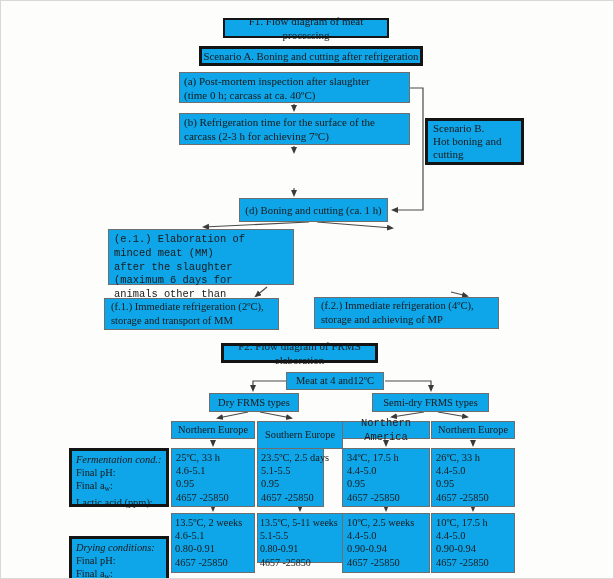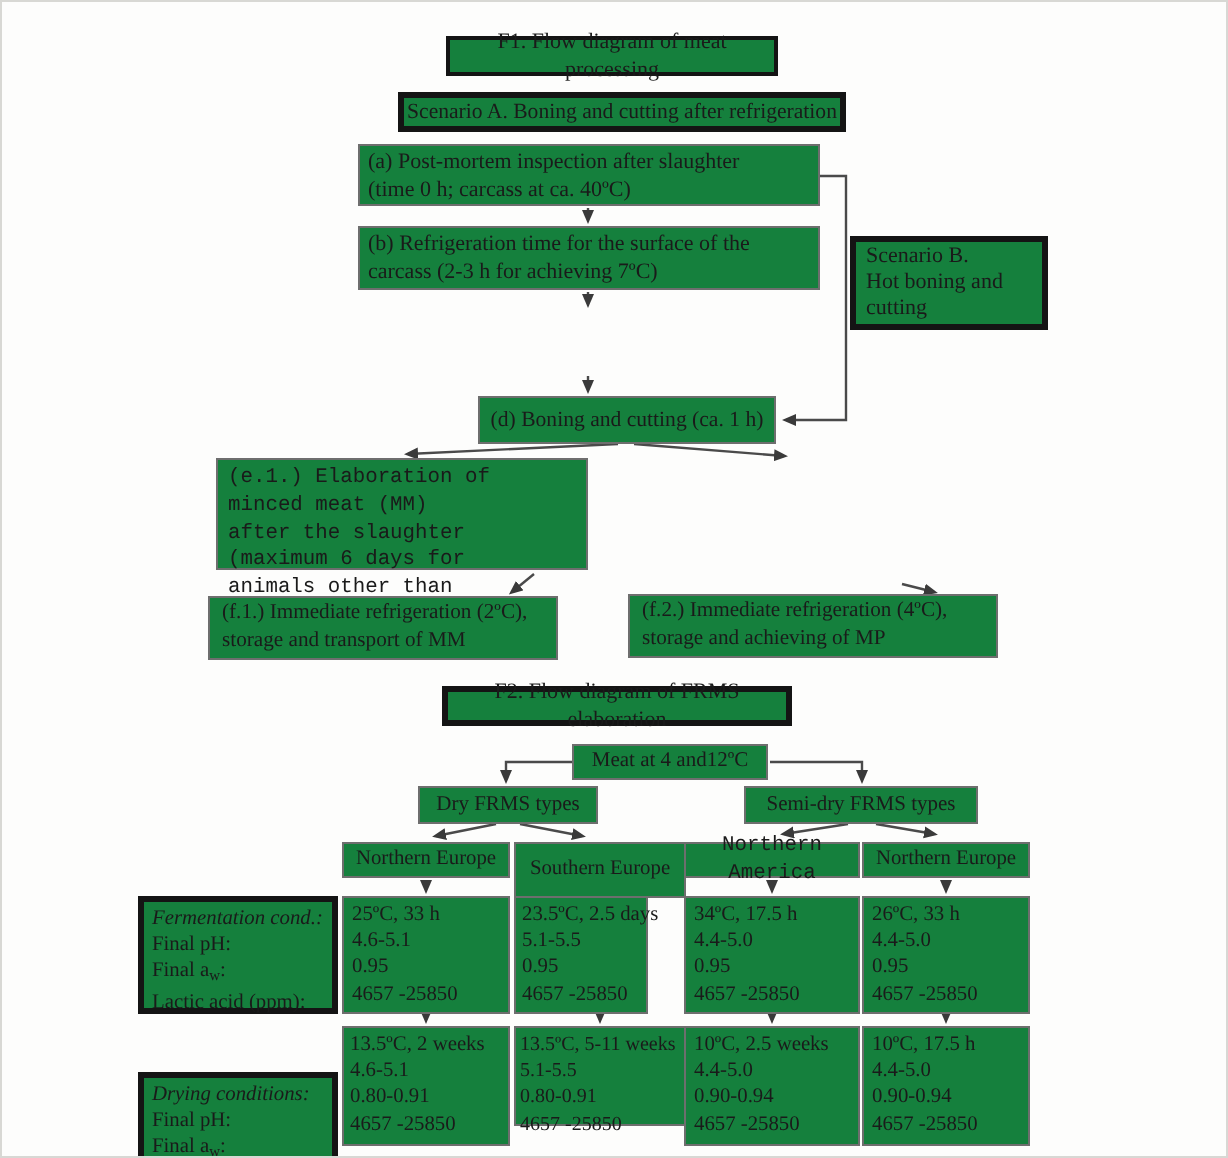--- a/index.html
+++ b/index.html
@@ -1,21 +1,21 @@
 <!DOCTYPE html>
 <html><head>
 <meta charset="utf-8">
 <style>
   html,body{margin:0;padding:0;background:#e9e9e7;}
   #canvas{
     position:relative;width:614px;height:579px;background:#fdfdfc;
     font-family:"Liberation Serif","DejaVu Serif",serif;color:#1a1a1a;
     overflow:hidden;border:1px solid #d8d8d4;box-sizing:border-box;
   }
-  .box{position:absolute;box-sizing:border-box;background:#15803d;
+  .box{position:absolute;box-sizing:border-box;background:#0ea5e9;
        border:1px solid #6e6e6e;font-size:11px;line-height:14px;z-index:2;}
   .pad{padding:1px 4px;}
   .ctr{display:flex;align-items:center;justify-content:center;text-align:center;}
   .bold-border{border:3px solid #141414;}
   .title-border{border:2px solid #141414;}
   .pre{white-space:pre-line;}
   .vals div{white-space:nowrap;}
   sub.aw{font-size:7.5px;vertical-align:-2px;}
   .it{font-style:italic;}
   #connectors{position:absolute;top:0;left:0;z-index:1;pointer-events:none;}
@@ -78,21 +78,21 @@
 after the slaughter (maximum 6 days for
 animals other than poultry). 7ºC</div>
 
 
   <div class="box pre" style="left:103px;top:297px;width:175px;height:32px;padding:1px 6px;font-size:10.6px;">(f.1.) Immediate refrigeration (2ºC),
 storage and transport of MM</div>
 
   <div class="box pre" style="left:313px;top:296px;width:185px;height:32px;padding:1px 6px;font-size:10.6px;">(f.2.) Immediate refrigeration (4ºC),
 storage and achieving of MP</div>
 
-  <div class="box bold-border ctr" style="left:220px;top:342px;width:175px;height:20px;font-size:11px;">F2. Flow diagram of FRMS elaboration</div>
+  <div class="box bold-border ctr" style="left:220px;top:342px;width:157px;height:20px;font-size:11px;">F2. Flow diagram of FRMS elaboration</div>
 
   <div class="box ctr" style="left:285px;top:371px;width:98px;height:18px;font-size:10.5px;">Meat  at 4 and12ºC</div>
 
   <div class="box ctr" style="left:208px;top:392px;width:90px;height:19px;font-size:10.5px;">Dry FRMS types</div>
 
   <div class="box ctr" style="left:371px;top:392px;width:117px;height:19px;font-size:10.5px;">Semi-dry FRMS types</div>
 
   <div class="box ctr" style="left:170px;top:420px;width:84px;height:18px;font-size:10.4px;">Northern Europe</div>
   <div class="box ctr" style="left:256px;top:420px;width:86px;height:28px;font-size:10.4px;">Southern Europe</div>
   <div class="box ctr" style="left:341px;top:420px;width:88px;height:18px;font-size:10.4px;font-family:Liberation Mono, monospace;">Northern America</div>

